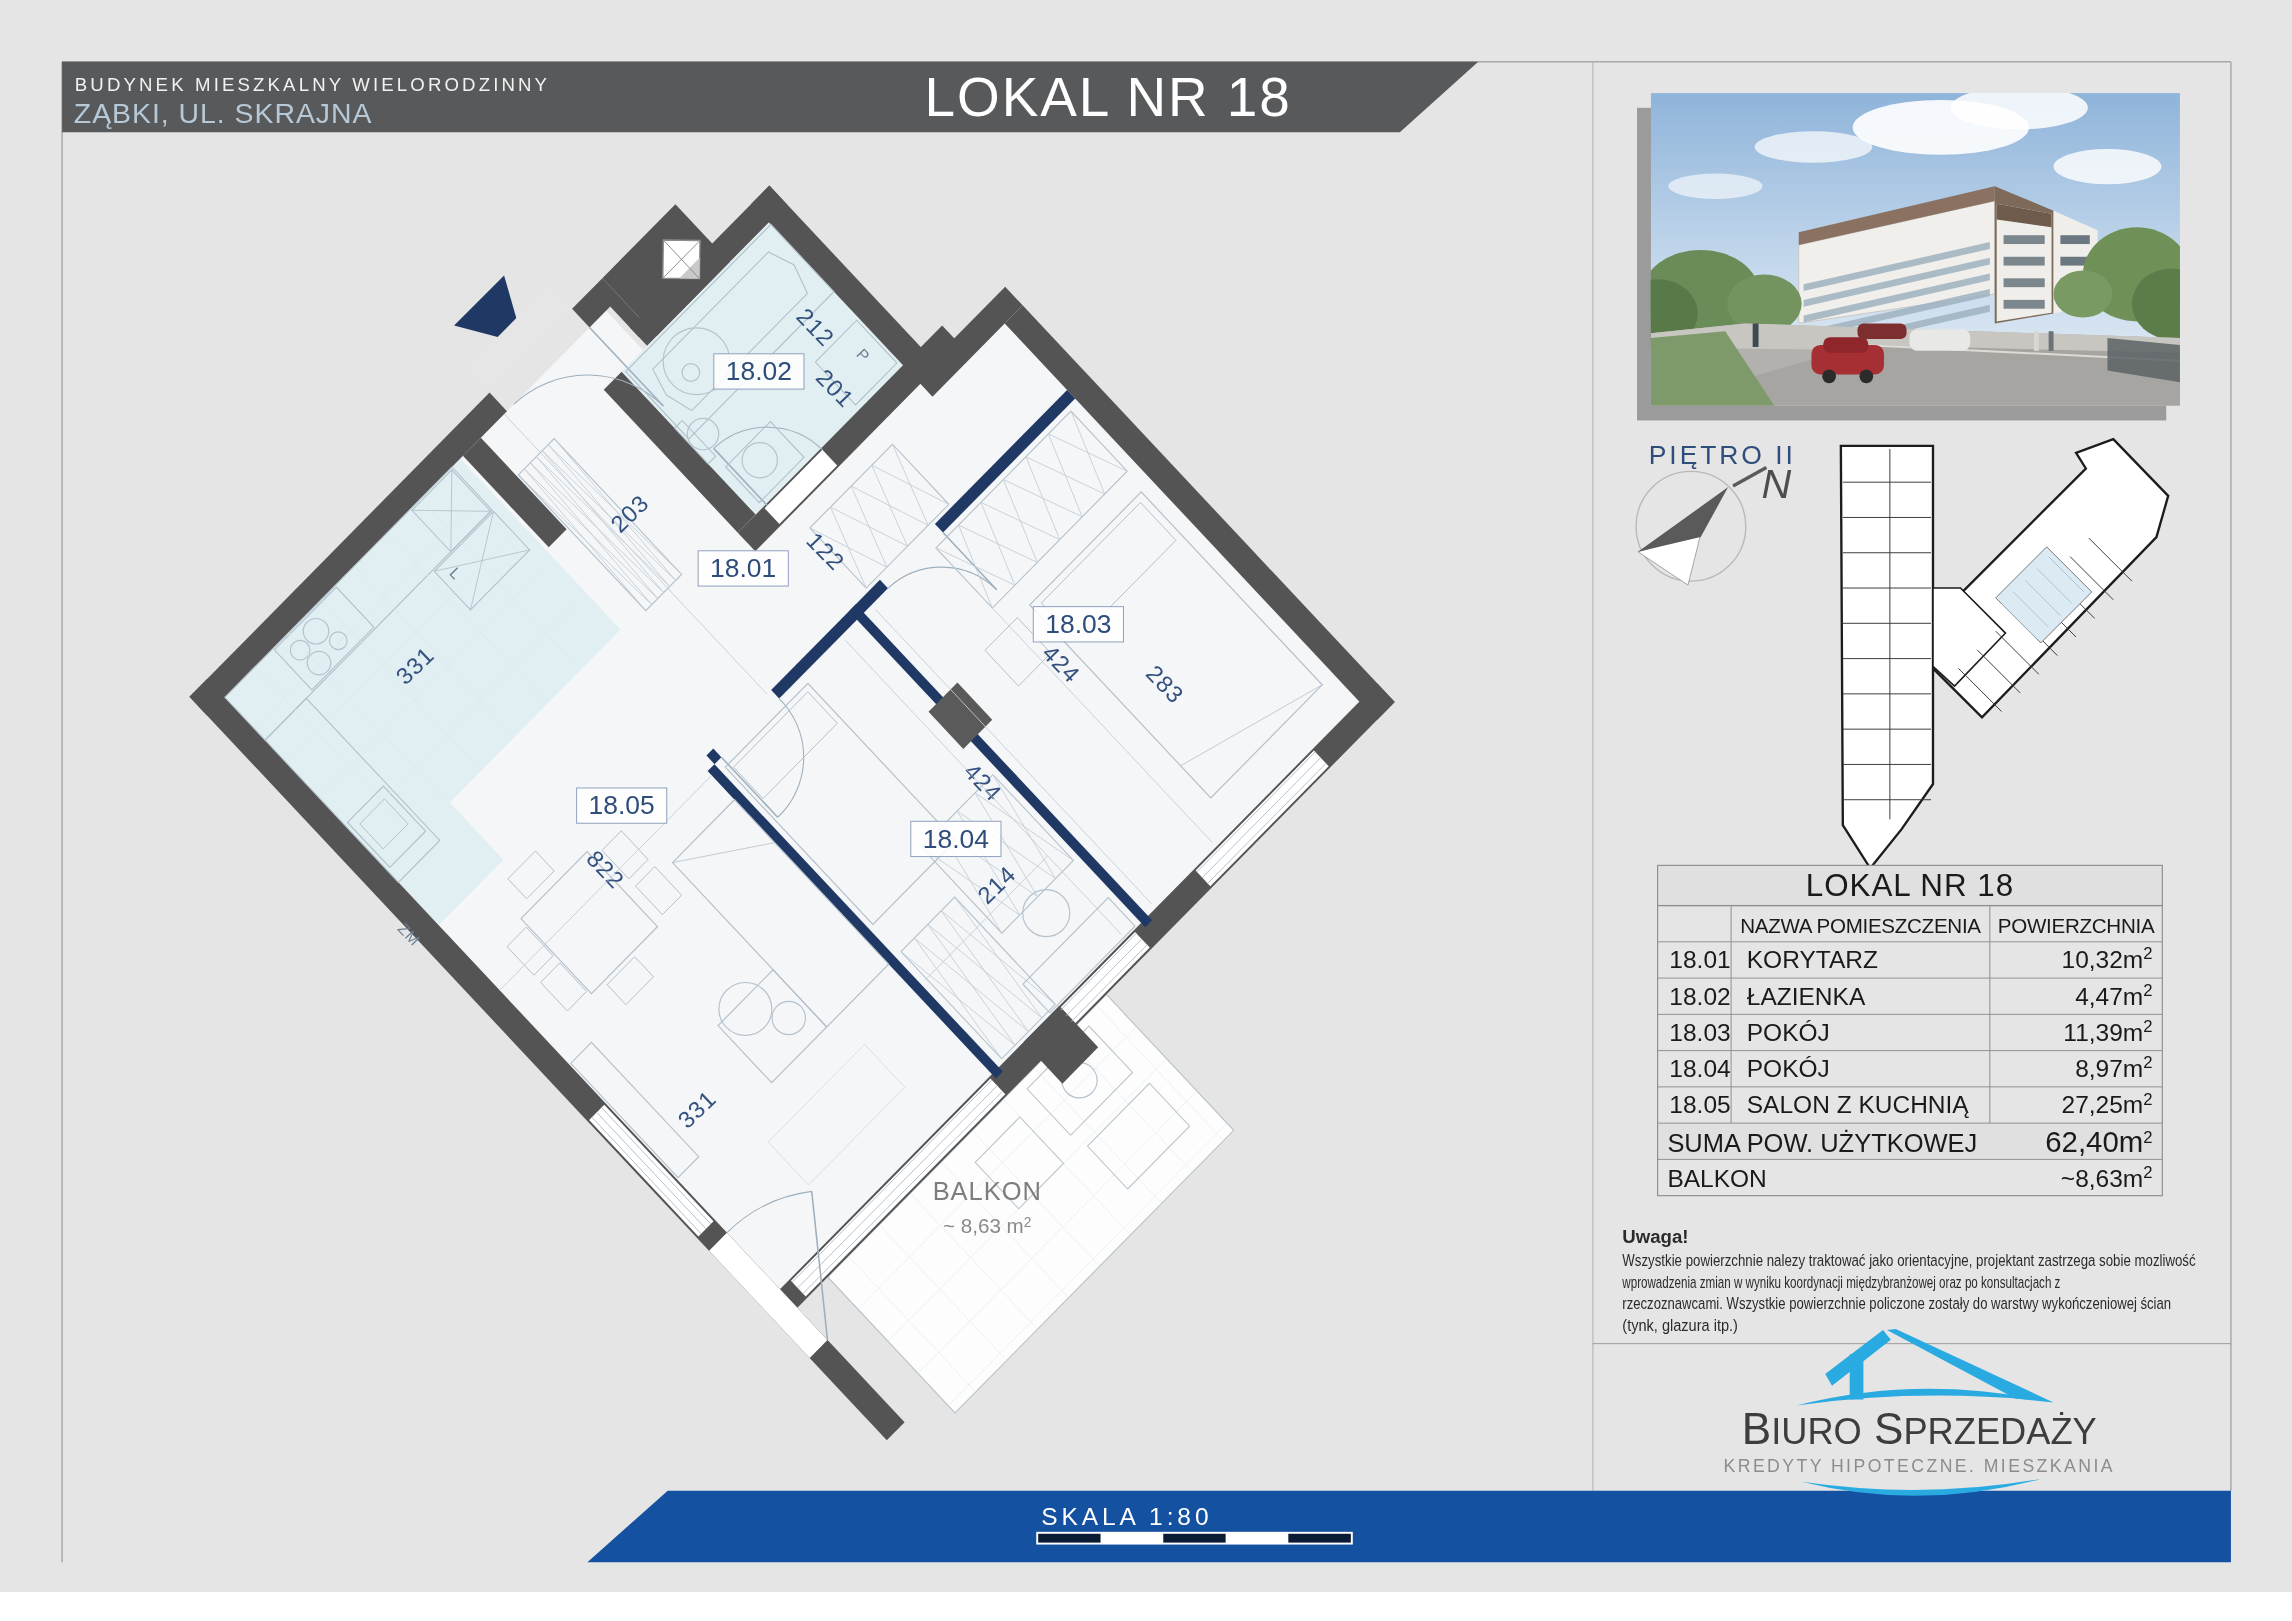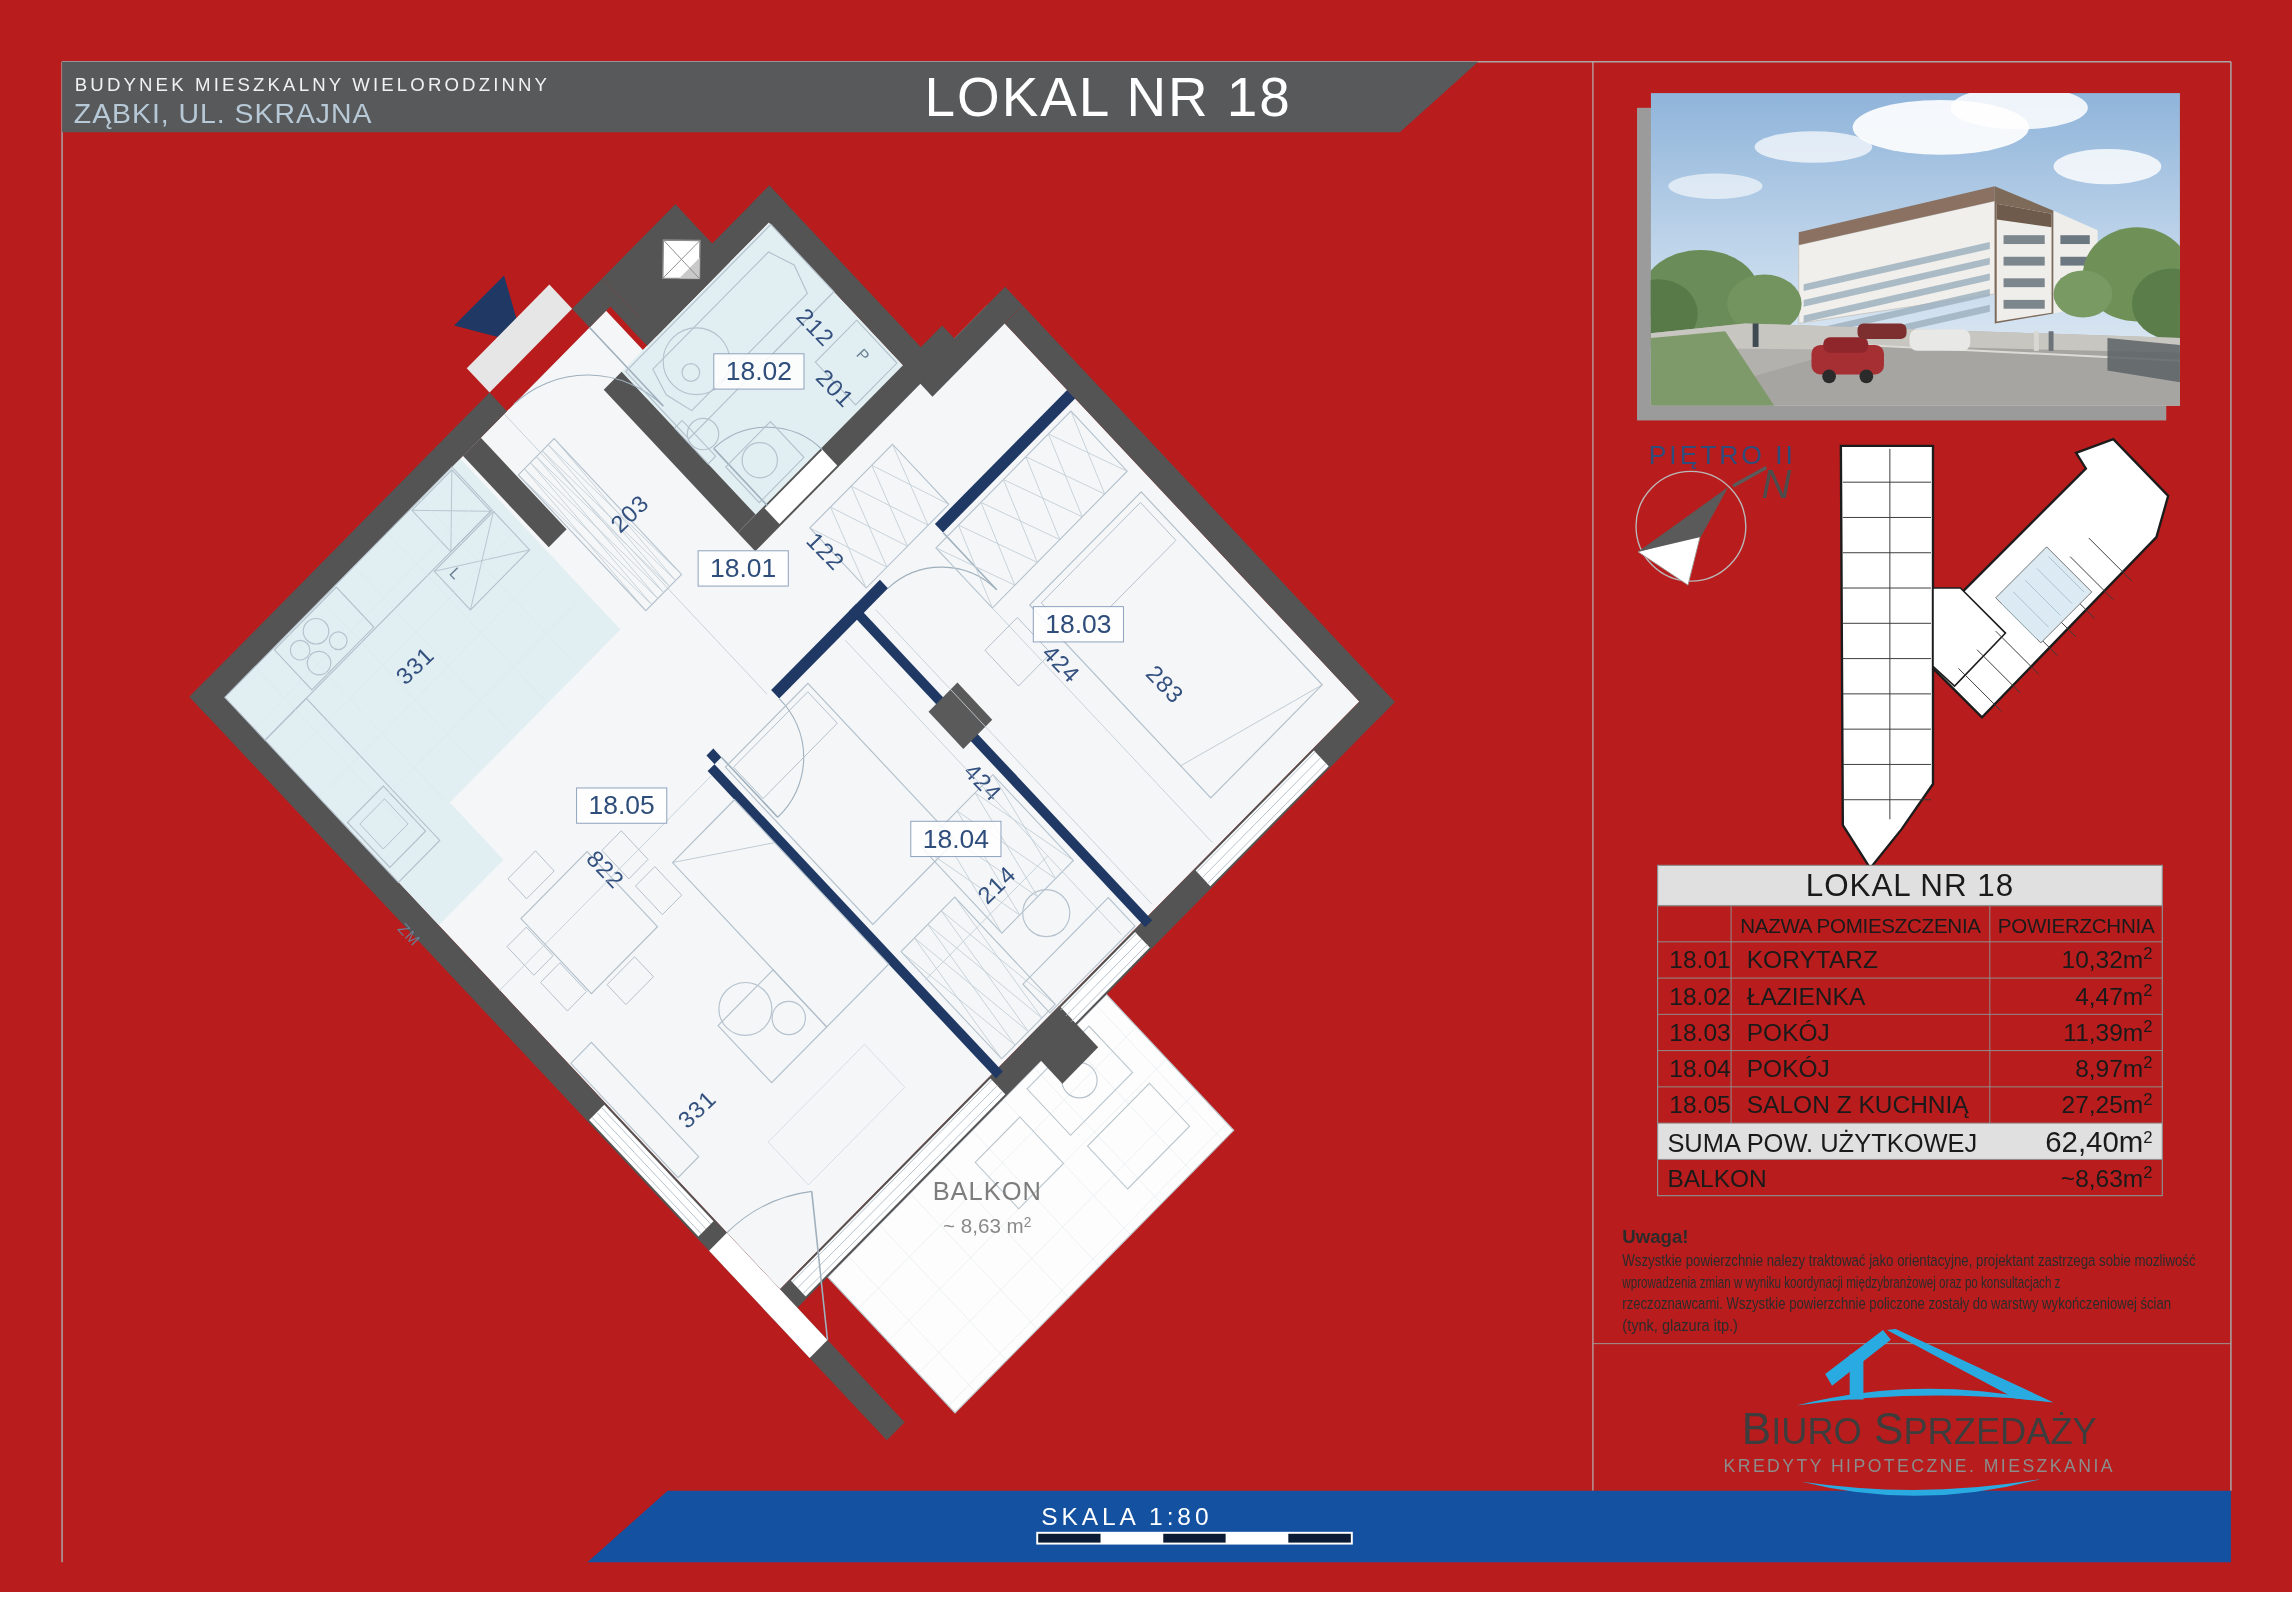--- a/index.html
+++ b/index.html
@@ -1,16 +1,16 @@
 <!DOCTYPE html>
 <html><head><meta charset="utf-8">
 <style>
 html,body{margin:0;padding:0;background:#ffffff;}
 *{font-family:"Liberation Sans",sans-serif;}
-#page{position:relative;width:2293px;height:1592px;background:#b91c1c;overflow:hidden;}
+#page{position:relative;width:2293px;height:1592px;background:#e5e5e5;overflow:hidden;}
 svg text{font-family:"Liberation Sans",sans-serif;}
 </style></head>
 <body>
 <div id="page">
 <svg width="2293" height="1621" viewBox="0 0 2339 1654">
 <defs>
 <linearGradient id="sky" x1="0" y1="0" x2="0" y2="1">
 <stop offset="0" stop-color="#8fb4da"></stop>
           <stop offset="0.55" stop-color="#c4d8ec"></stop>
           <stop offset="1" stop-color="#e9f0f6"></stop>

